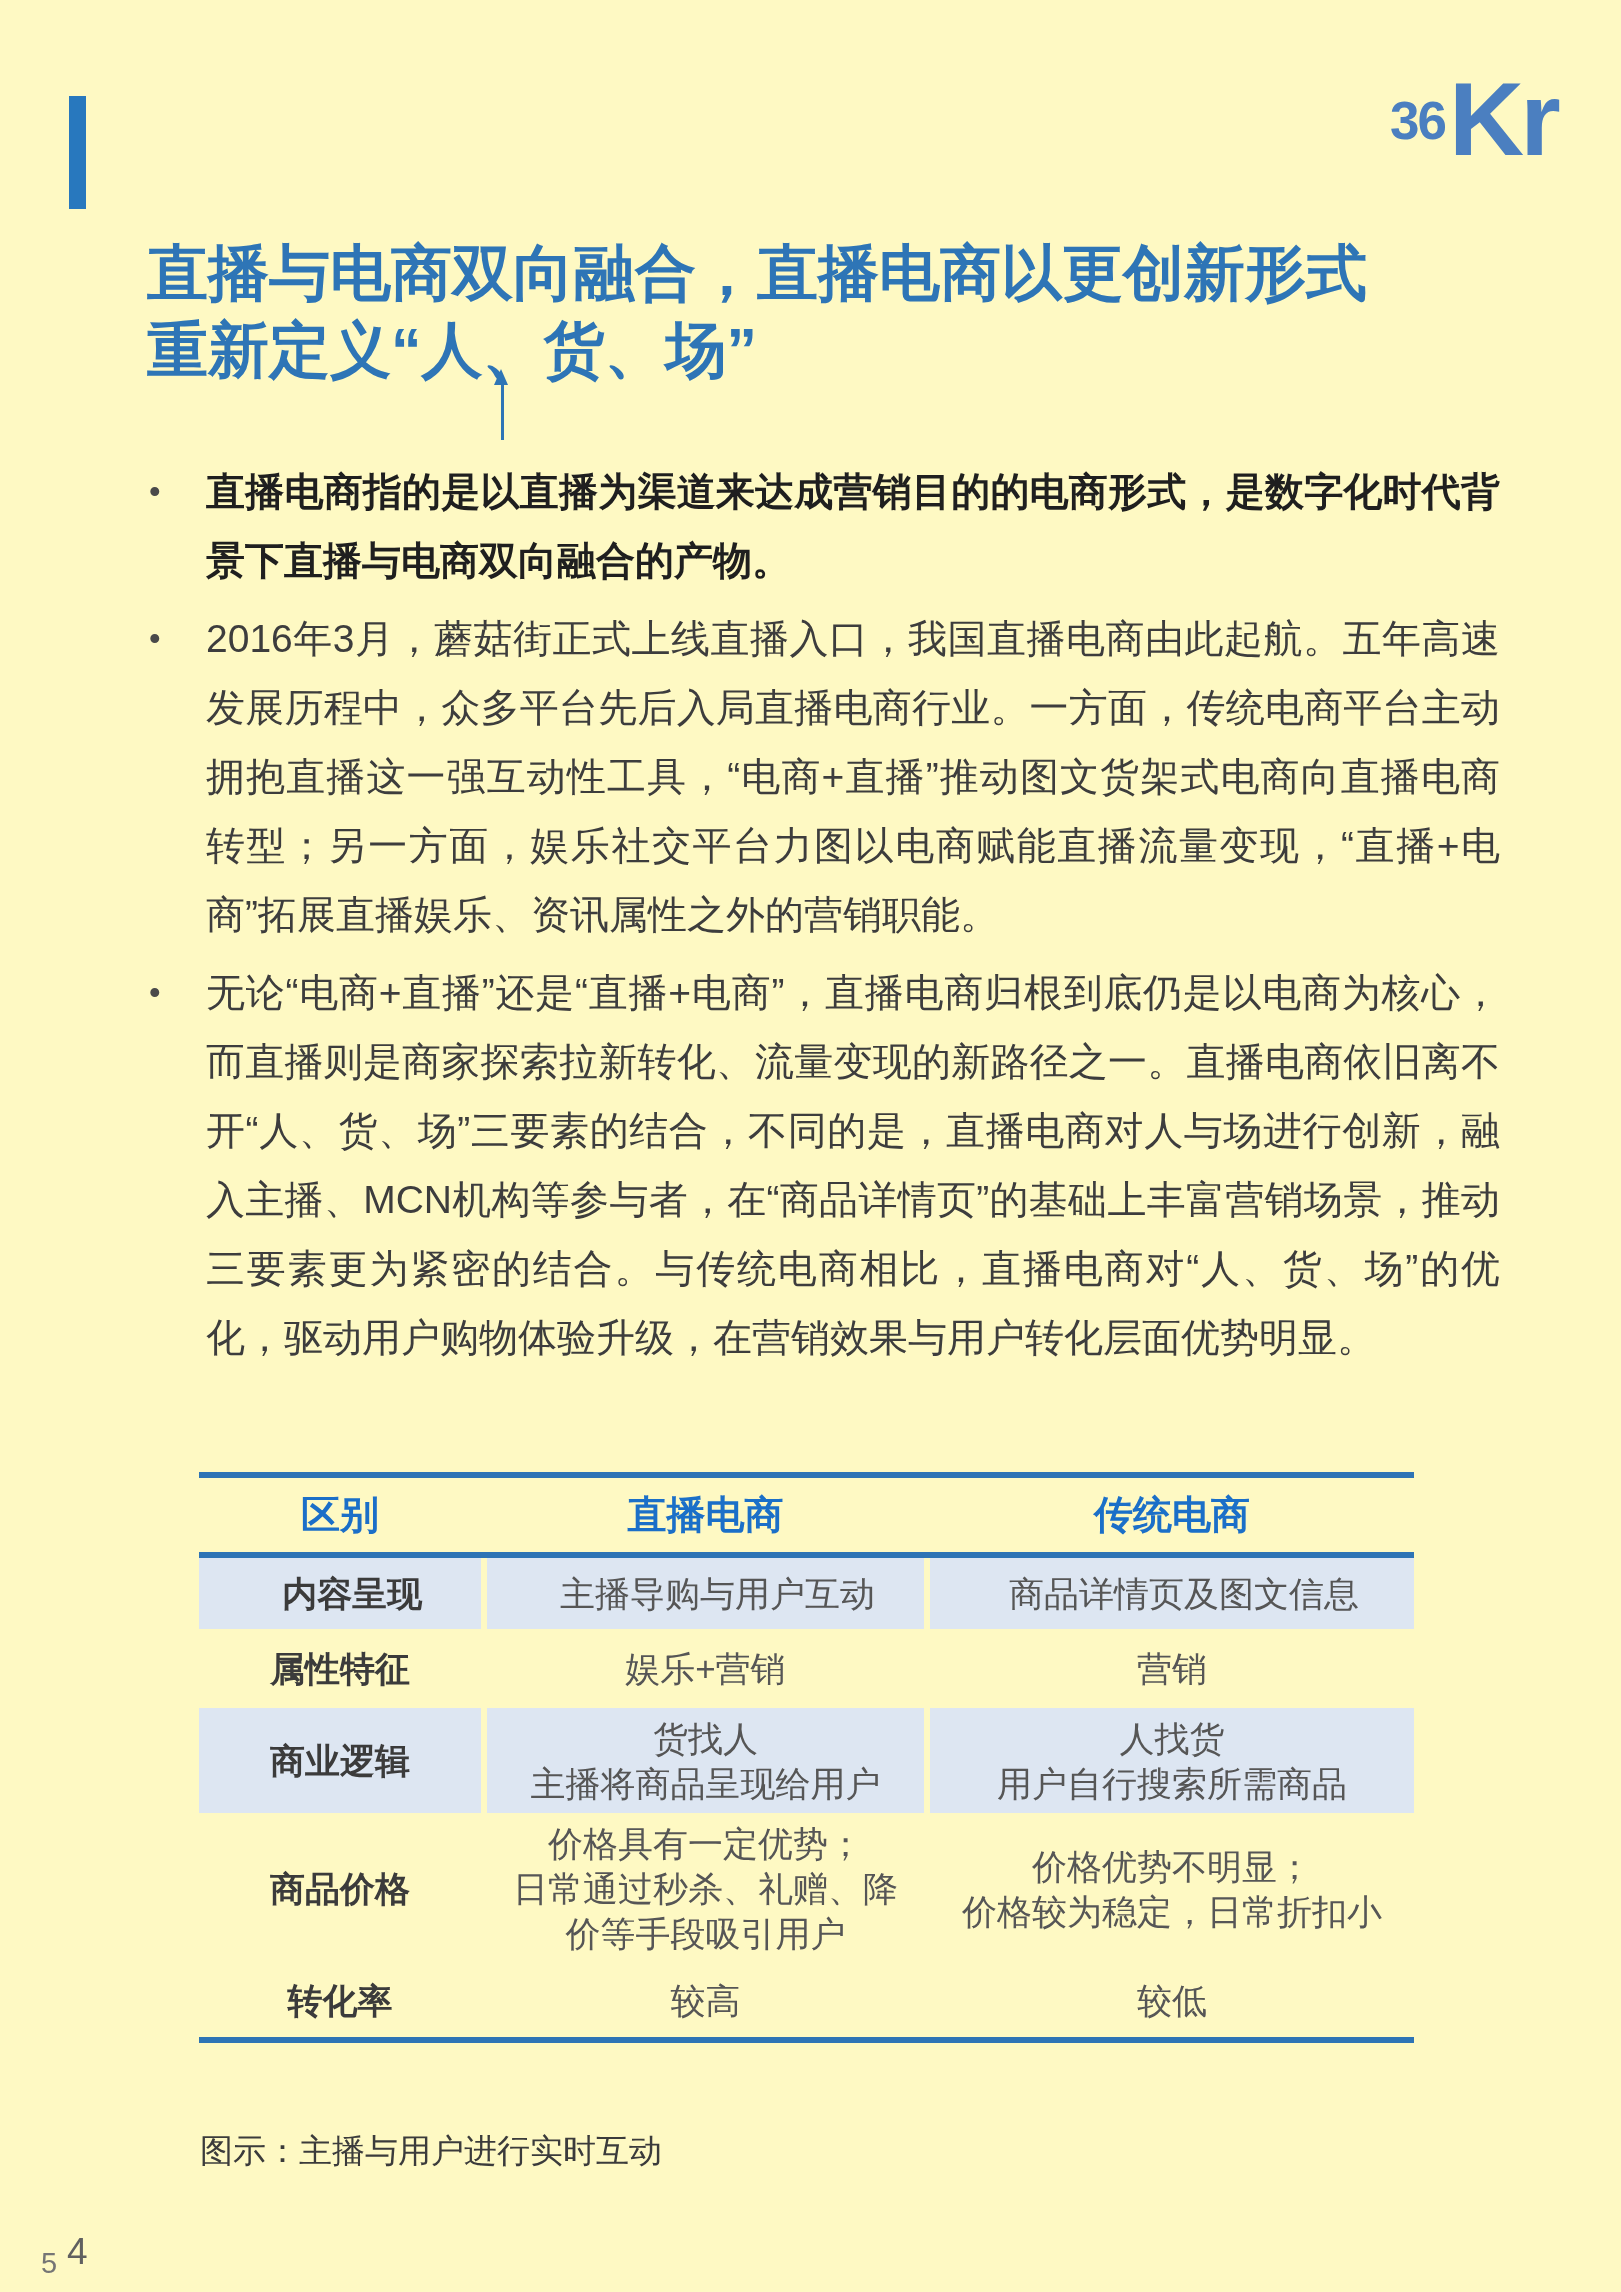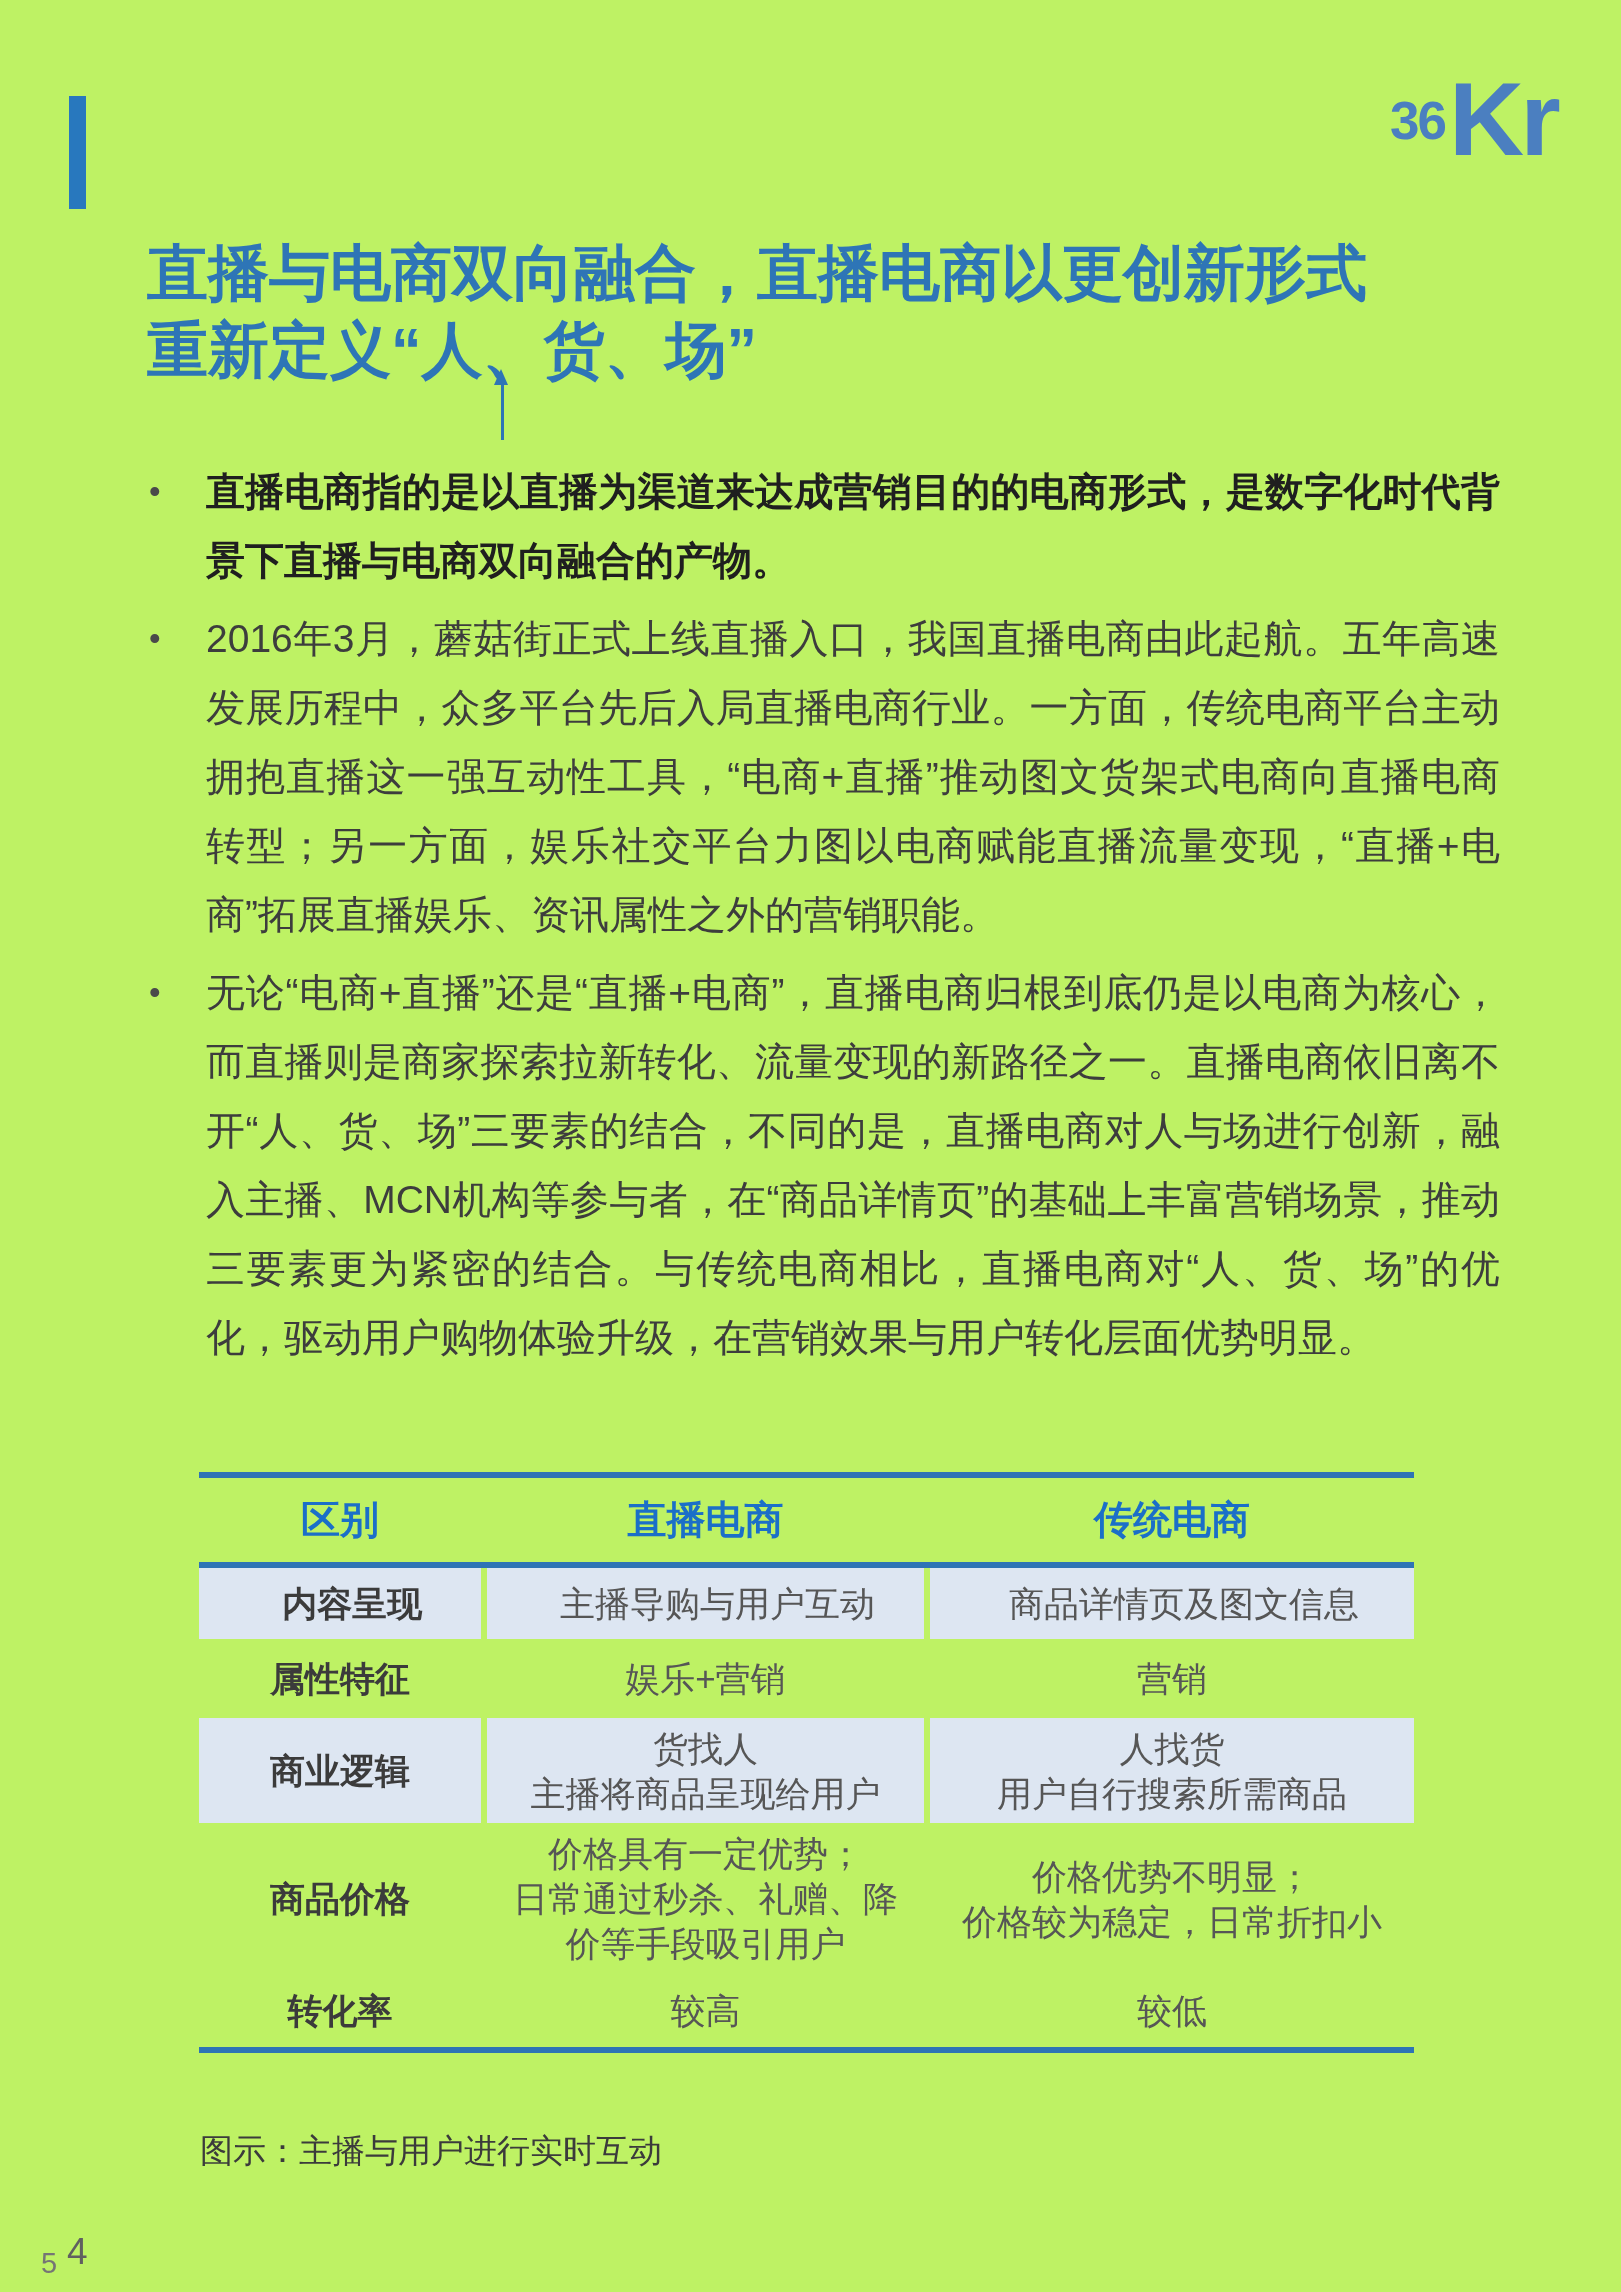--- a/index.html
+++ b/index.html
@@ -3,21 +3,21 @@
 <meta charset="utf-8">
 <style>
   * { margin: 0; padding: 0; box-sizing: border-box; }
   html, body { background: #ffffff; }
   body { font-family: "Liberation Sans", "DejaVu Sans", sans-serif; }
 
   .page {
     position: relative;
     width: 1621px;
     height: 2293px;
-    background: #bef264;
+    background: #fef9c3;
     overflow: hidden;
   }
 
   
   .accent-bar {
     position: absolute;
     left: 69px; top: 96px;
     width: 16.7px; height: 113px;
     background: #2878BE;
   }
@@ -88,21 +88,21 @@
   .bullet-item.bold .bullet-text { font-weight: 700; color: #1f1f1f; }
 
   
   .tbl { position: absolute; left: 199px; top: 1472px; width: 1215px; }
   .rule { height: 5.9px; background: #2E74B5; }
   .grid-row {
     display: grid;
     grid-template-columns: 282px 437px 1fr;
     column-gap: 5.9px;
   }
-  .thead { height: 84px; align-items: center; }
+  .thead { height: 74px; align-items: center; }
   .hcell {
     text-align: center;
     font-size: 39px;
     font-weight: 700;
     color: #1B6FC8;
   }
   .cell {
     display: flex;
     align-items: center;
     justify-content: center;

